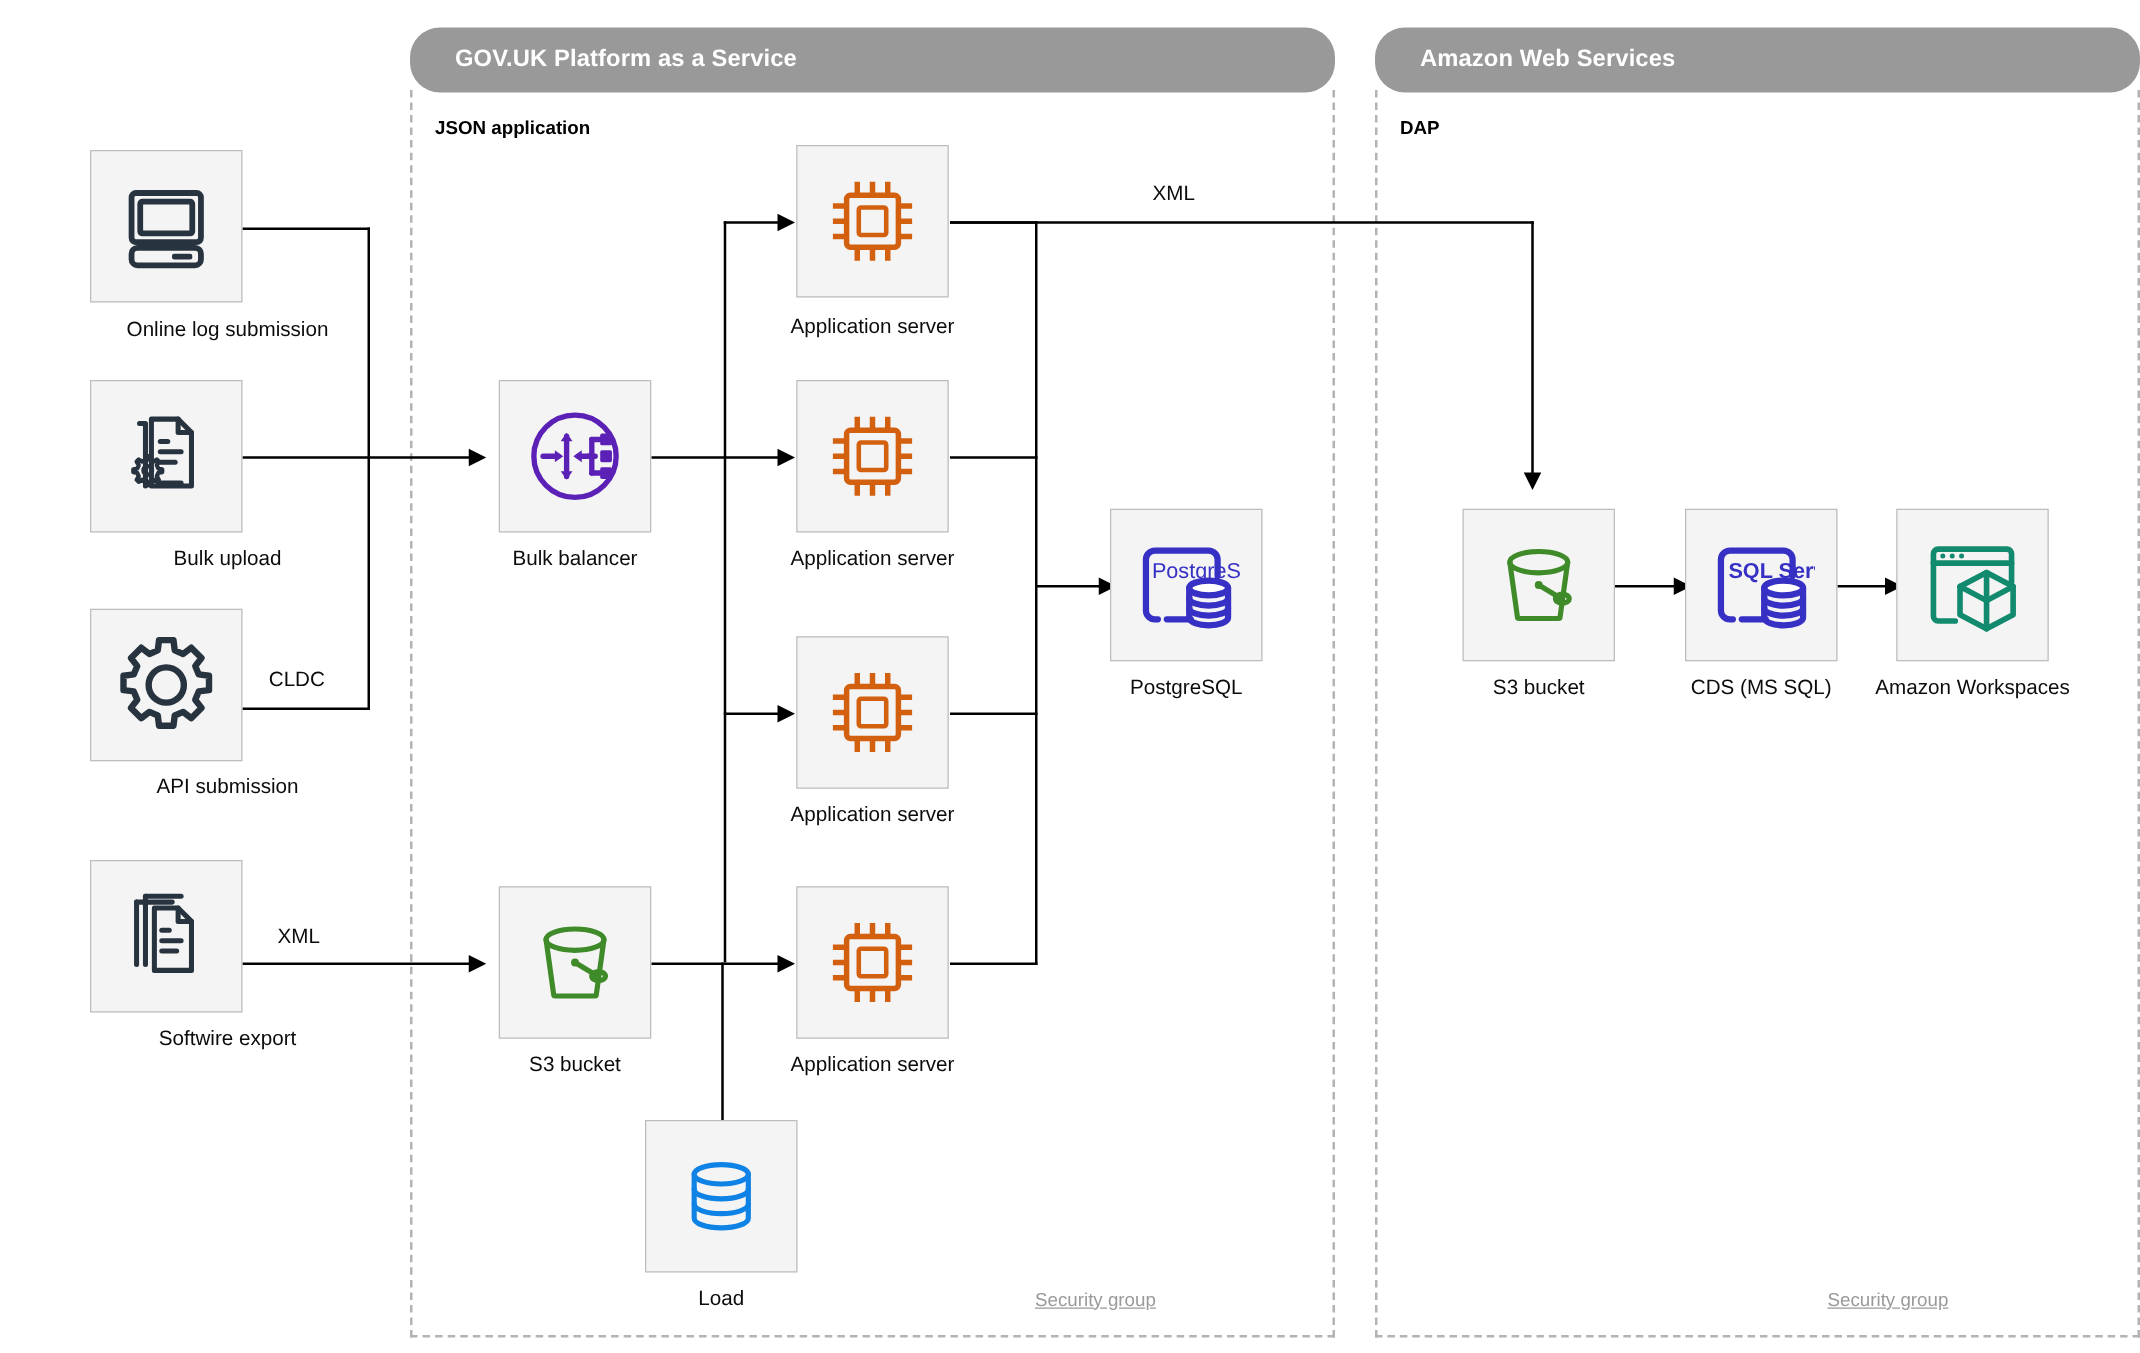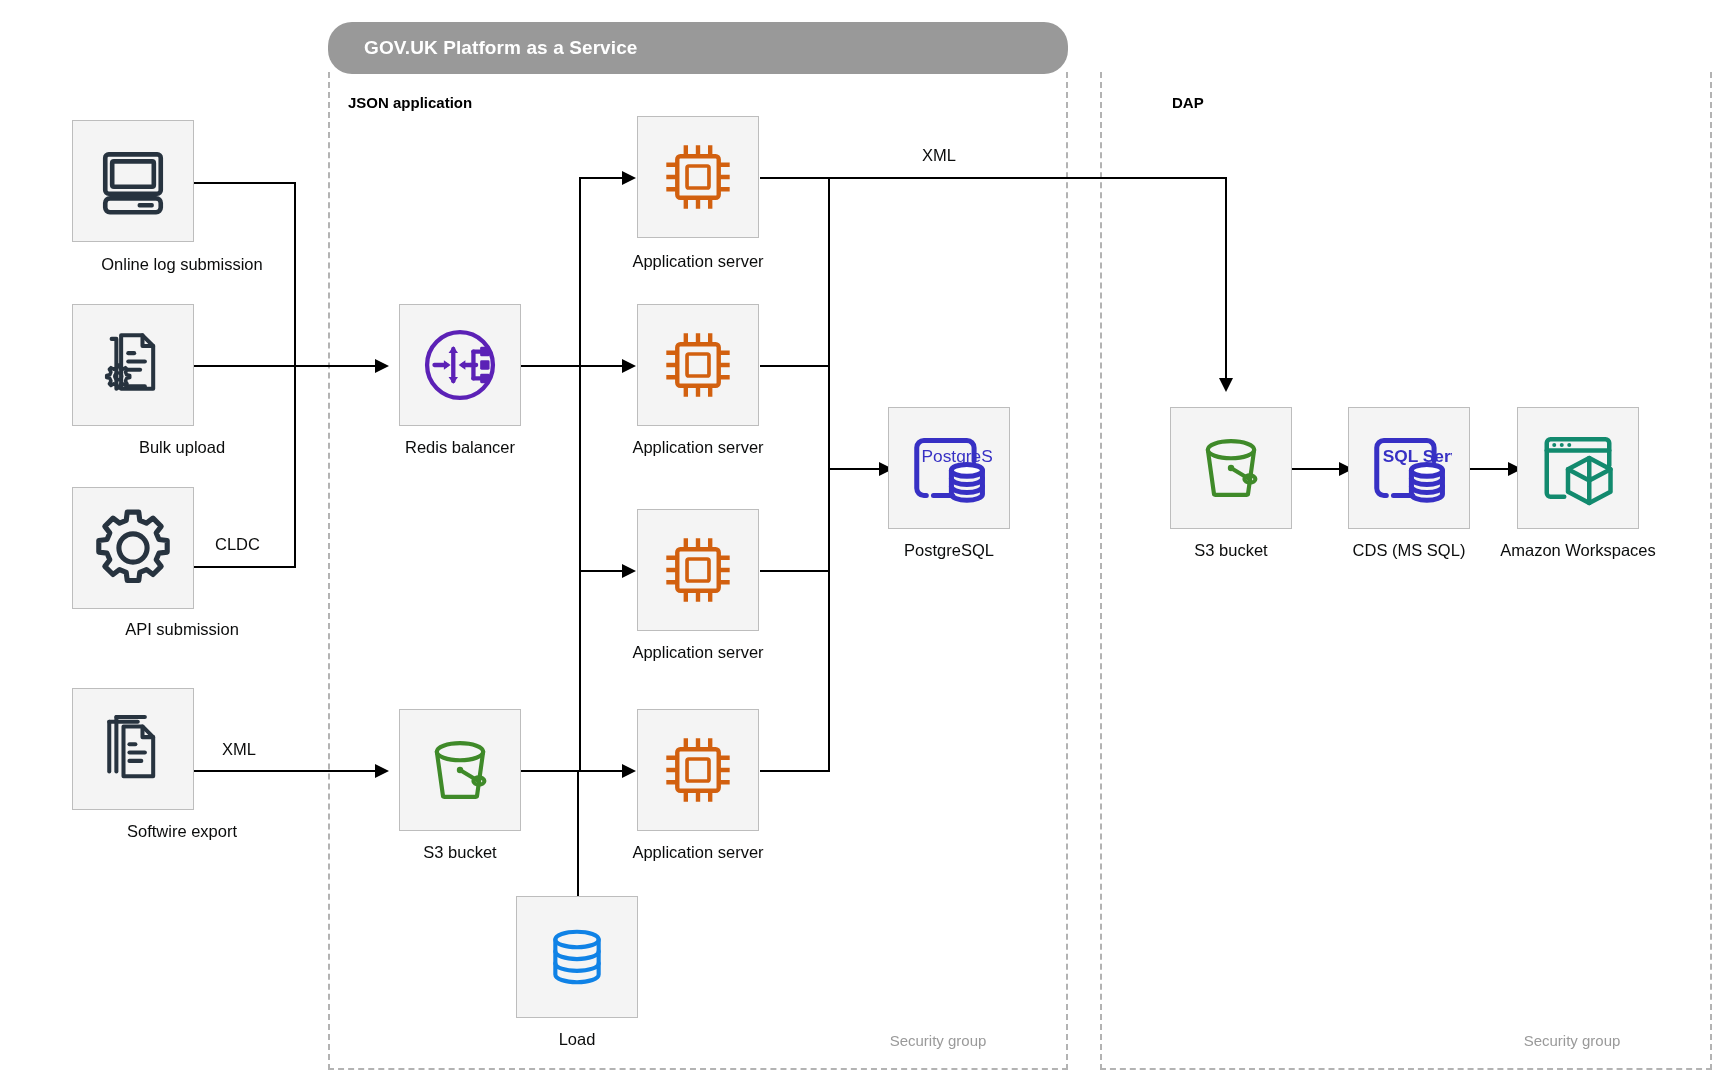--- a/index.html
+++ b/index.html
@@ -40,21 +40,22 @@
   .group-sub-title {
     position: absolute;
     font-size: 15px;
     font-weight: bold;
     color: #000000;
   }
   .security-group-label {
     position: absolute;
     font-size: 15px;
     color: #9a9a9a;
-    text-align: center;
+    text-align: left;
+    text-decoration: underline;
   }
 
   
   .node {
     position: absolute;
     background: #f4f4f4;
     border: 1px solid #bdbdbd;
     display: flex;
     align-items: center;
     justify-content: center;
@@ -99,21 +100,24 @@
 <div id="canvas">
 
   <div class="group-dashed" style="left:328px; top:72px; width:740px; height:998px;"></div>
   <div class="group-band" style="left:328px; top:22px; width:740px; height:52px;">
     <span class="group-band-title">GOV.UK Platform as a Service</span>
   </div>
   <div class="group-sub-title" style="left:348px; top:94px;">JSON application</div>
   <div class="security-group-label" style="left:828px; top:1032px; width:220px;">Security group</div>
 
   <div class="group-dashed" style="left:1100px; top:72px; width:612px; height:998px;"></div>
-  <div class="group-sub-title" style="left:1172px; top:94px;">DAP</div>
+  <div class="group-band" style="left:1100px; top:22px; width:612px; height:52px;">
+    <span class="group-band-title">Amazon Web Services</span>
+  </div>
+  <div class="group-sub-title" style="left:1120px; top:94px;">DAP</div>
   <div class="security-group-label" style="left:1462px; top:1032px; width:220px;">Security group</div>
 
   <div class="ln ln-h" style="left:193px; top:182px; width:103px;"></div>
   <div class="ln ln-v" style="left:294px; top:182px; height:184px;"></div>
 
   <div class="ln ln-h" style="left:193px; top:566px; width:103px;"></div>
   <div class="ln ln-v" style="left:294px; top:366px; height:202px;"></div>
   <div class="edge-label" style="left:215px; top:535px;">CLDC</div>
 
   <div class="ln ln-h" style="left:193px; top:365px; width:192px;"></div>
@@ -237,21 +241,21 @@
         <path d="M40 32 h4"></path>
         <path d="M42 22 h6"></path>
         <path d="M42 42 h6"></path>
         <path d="M42 22 v20"></path>
         <rect x="47" y="18.5" width="7" height="7" rx="1" fill="#5b21b6" stroke="none"></rect>
         <rect x="47" y="28.5" width="7" height="7" rx="1" fill="#5b21b6" stroke="none"></rect>
         <rect x="47" y="38.5" width="7" height="7" rx="1" fill="#5b21b6" stroke="none"></rect>
       </svg>
     </span>
   </div>
-  <div class="node-label" style="left:300px; top:438px; width:320px;">Redis balancer</div>
+  <div class="node-label" style="left:300px; top:438px; width:320px;">Bulk balancer</div>
 
   <div class="node" style="left:399px; top:709px; width:122px; height:122px;">
     <span>
       <svg width="78" height="78" viewBox="0 0 64 64" fill="none" stroke="#3f8a29" stroke-width="3.4" stroke-linecap="round" stroke-linejoin="round">
         <ellipse cx="32" cy="17" rx="19" ry="7"></ellipse>
         <path d="M13 17 L18 53 a1 1 0 0 0 1 1 h26 a1 1 0 0 0 1-1 L51 17"></path>
         <path d="M32 32 L47 41"></path>
         <circle cx="32" cy="32" r="2.6" fill="#3f8a29" stroke="none"></circle>
         <ellipse cx="47.5" cy="41" rx="4.5" ry="3"></ellipse>
       </svg>

